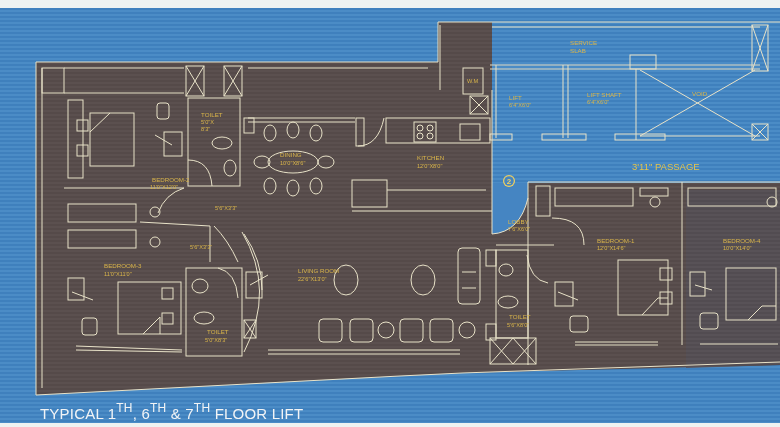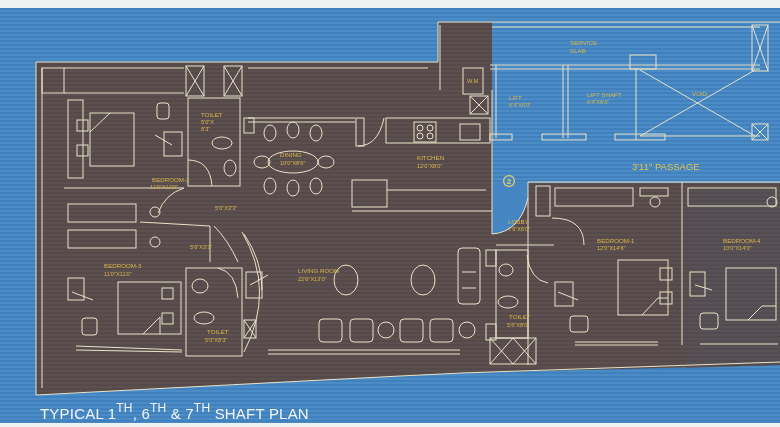--- a/index.html
+++ b/index.html
@@ -276,15 +276,15 @@
 
       <text class="lbl" x="597" y="243">BEDROOM-1</text>
       <text class="dim" x="597" y="250">12'0"X14'6"</text>
 
       <text class="lbl" x="723" y="243">BEDROOM-4</text>
       <text class="dim" x="723" y="250">10'0"X14'0"</text>
     </g>
   </svg>
 
   <div class="caption">
-    <span>TYPICAL 1</span><sup>TH</sup><span>, 6</span><sup>TH</sup><span> &amp; 7</span><sup>TH</sup><span> SHAFT PLAN</span>
+    <span>TYPICAL 1</span><sup>TH</sup><span>, 6</span><sup>TH</sup><span> &amp; 7</span><sup>TH</sup><span> FLOOR LIFT</span>
   </div>
 </div>
 
 </body></html>

